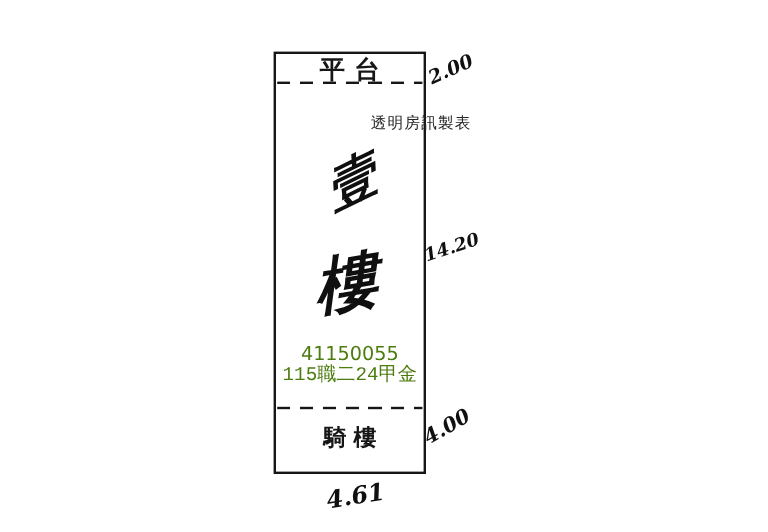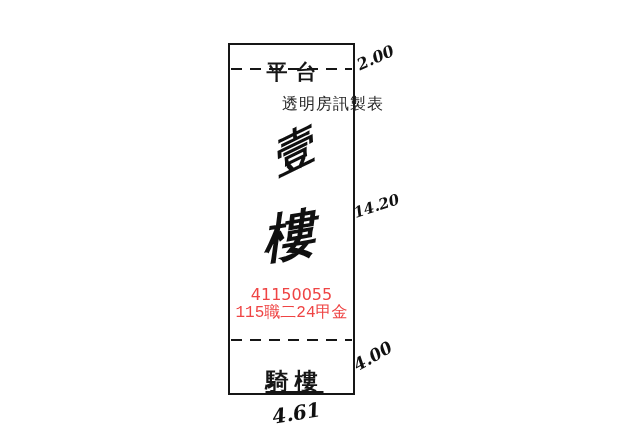--- a/index.html
+++ b/index.html
@@ -12,39 +12,39 @@
     border:2px solid #161616;background:#ffffff;
   }
   .dash-line{
     position:absolute;height:2px;
     background:repeating-linear-gradient(90deg,#161616 0 11px,transparent 11px 19px);
   }
   .dash-top{left:231px;top:68px;width:121px;}
   .dash-bottom{left:231px;top:339px;width:121px;}
   .section-label{
     position:absolute;left:228px;width:127px;text-align:center;
-    font-family:"DejaVu Serif",serif;font-weight:bold;color:#161616;margin-top:14px;
+    font-family:"DejaVu Serif",serif;font-weight:bold;color:#161616;
   }
   .platform-label{top:44px;font-size:21px;letter-spacing:8px;text-indent:8px;}
-  .arcade-label{top:352px;font-size:23px;letter-spacing:6px;text-indent:6px;text-decoration:underline;}
+  .arcade-label{top:352px;font-size:19px;letter-spacing:6px;text-indent:6px;}
   .watermark{
-    position:absolute;left:282px;top:94px;font-size:16px;letter-spacing:1px;
+    position:absolute;left:309px;top:94px;font-size:13px;letter-spacing:1px;
     color:#262626;z-index:4;white-space:nowrap;
   }
   .hand{
     position:absolute;color:#101010;font-style:italic;
     font-family:"DejaVu Serif",serif;white-space:nowrap;z-index:5;
   }
   .floor-char-1{left:272px;top:124px;font-size:42px;font-weight:bold;
     transform:rotate(-26deg) skewX(-10deg);}
   .floor-char-2{left:262px;top:202px;font-size:52px;font-weight:bold;
     transform:rotate(-10deg) skewX(-4deg);}
   .id-block{
     position:absolute;left:228px;top:286px;width:127px;text-align:center;
-    font-size:16px;line-height:18px;color:#ef4444;
+    font-size:16px;line-height:18px;color:#4d7c0f;
   }
   .id-line2{font-size:16px;letter-spacing:0;font-family:Liberation Mono, monospace;}
   .dim{
     position:absolute;color:#101010;font-style:italic;font-weight:bold;
     font-family:"DejaVu Serif",serif;white-space:nowrap;z-index:5;
   }
   .dim-top-right{left:356px;top:48px;font-size:16px;transform:rotate(-24deg);}
   .dim-middle-right{left:353px;top:197px;font-size:15px;transform:rotate(-18deg);}
   .dim-bottom-right{left:352px;top:346px;font-size:17px;transform:rotate(-30deg);}
   .dim-bottom-width{left:272px;top:401px;font-size:20px;transform:rotate(-9deg);}

